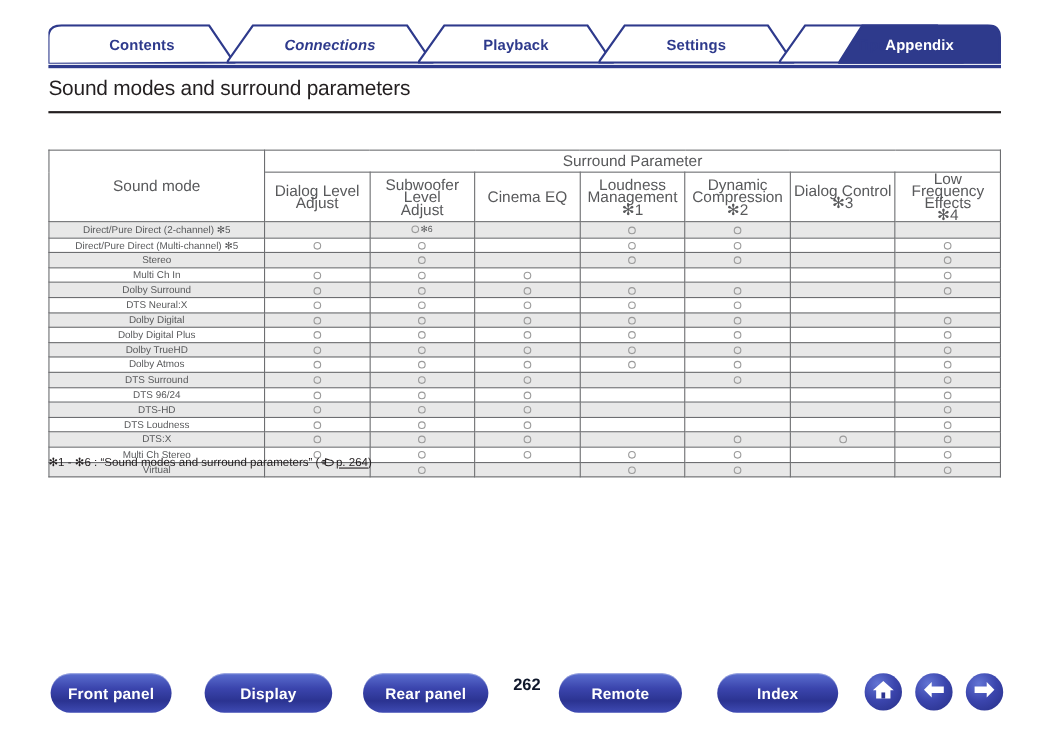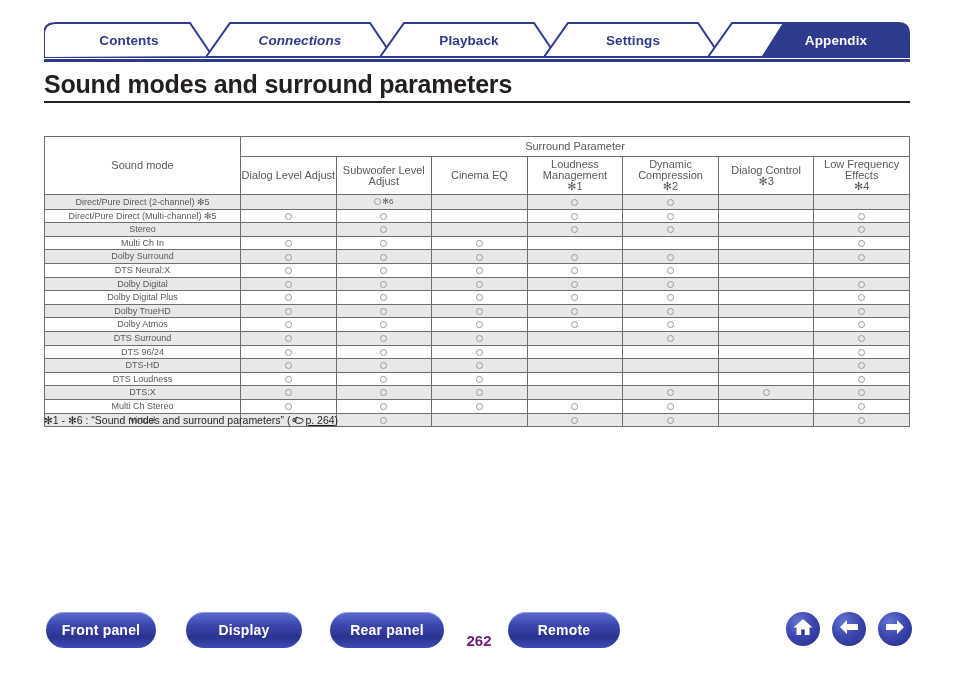--- a/index.html
+++ b/index.html
@@ -35,21 +35,21 @@
 
   .tabrule {
     position: absolute; left: 0; top: 37px; width: 866px; height: 3px;
     background: #2e3a8c;
   }
 
   
   .page-title {
     position: absolute; left: 44px; top: 70px;
     width: 866px;
-    font-size: 25px; font-weight: bold; color: #231f20;
+    font-size: 19px; font-weight: normal; color: #231f20;
     letter-spacing: -0.2px;
   }
   .title-rule {
     position:absolute; left:44px; top:101px; width:866px; height:2px;
     background:#231f20;
   }
 
   
   .tbl-wrap { position:absolute; left:44px; top:136px; width:866px; }
   table.params {
@@ -59,21 +59,21 @@
     font-size: 9px;
     color: #58595b;
   }
   table.params th, table.params td {
     border: 1px solid #6d6e71;
     padding: 0;
     text-align: center;
     vertical-align: middle;
     font-weight: normal;
   }
-  table.params thead th { color:#58595b; font-size:11px; line-height:11px; }
+  table.params thead th { color:#58595b; font-size:14px; line-height:11px; }
   th.h-sound { width:196px; }
   th.h-c1 { width:96px;margin-left:19px; }
   th.h-c2 { width:98px; }
   th.h-c3 { width:98px; }
   th.h-c4 { width:96px; }
   th.h-c5 { width:96px; }
   th.h-c6 { width:96px; }
   th.h-c7 { width:98px; }
 
   tr.hrow1 th { height: 20px; }
@@ -119,22 +119,22 @@
     color:#ffffff; font-size:14px; font-weight:bold;
     letter-spacing:.2px;
   }
   .pill.p1 { left:46px;  width:110px; }
   .pill.p2 { left:186px; width:116px; }
   .pill.p3 { left:330px; width:114px; }
   .pill.p4 { left:508px; width:112px;text-align:right; }
   .pill.p5 { left:652px; width:110px; }
 
   .pagenum {
-    position:absolute; left:462px; top:20px; width:34px;
-    text-align:center; font-size:15px; font-weight:bold; color:#701a75;
+    position:absolute; left:462px; top:2px; width:34px;
+    text-align:center; font-size:15px; font-weight:bold; color:#0f172a;
   }
 
   .rbtn {
     position:absolute; top:0; width:34px; height:34px; border-radius:50%;
     background: radial-gradient(circle at 35% 28%, #6274d4 0%, #3b45ad 48%, #262e86 100%);
     display:flex; align-items:center; justify-content:center;
   }
   .rbtn.b1 { left:786px; }
   .rbtn.b2 { left:832px; }
   .rbtn.b3 { left:878px; }
@@ -414,20 +414,21 @@
         <path d="M2,3.6 L4.6,3.6 M2,6.6 L4.6,6.6" stroke="#231f20" stroke-width="0.9"></path>
       </svg></span><a class="link" href="#">p. 264</a><span>)</span>
 </div>
 
 <div class="bottomnav">
   <div class="pill p1">Front panel</div>
   <div class="pill p2">Display</div>
   <div class="pill p3">Rear panel</div>
   <div class="pagenum">262</div>
   <div class="pill p4">Remote</div>
+  <div class="pill p5">Index</div>
 
   <div class="rbtn b1">
     <span>
       <svg width="22" height="20" viewBox="0 0 22 20">
         <path d="M11,2 L20.5,10.5 L17.5,10.5 L17.5,18 L4.5,18 L4.5,10.5 L1.5,10.5 Z" fill="#ffffff"></path>
         <rect x="9.3" y="12.5" width="3.4" height="5.5" fill="#2b3391"></rect>
       </svg>
     </span>
   </div>
   <div class="rbtn b2">

